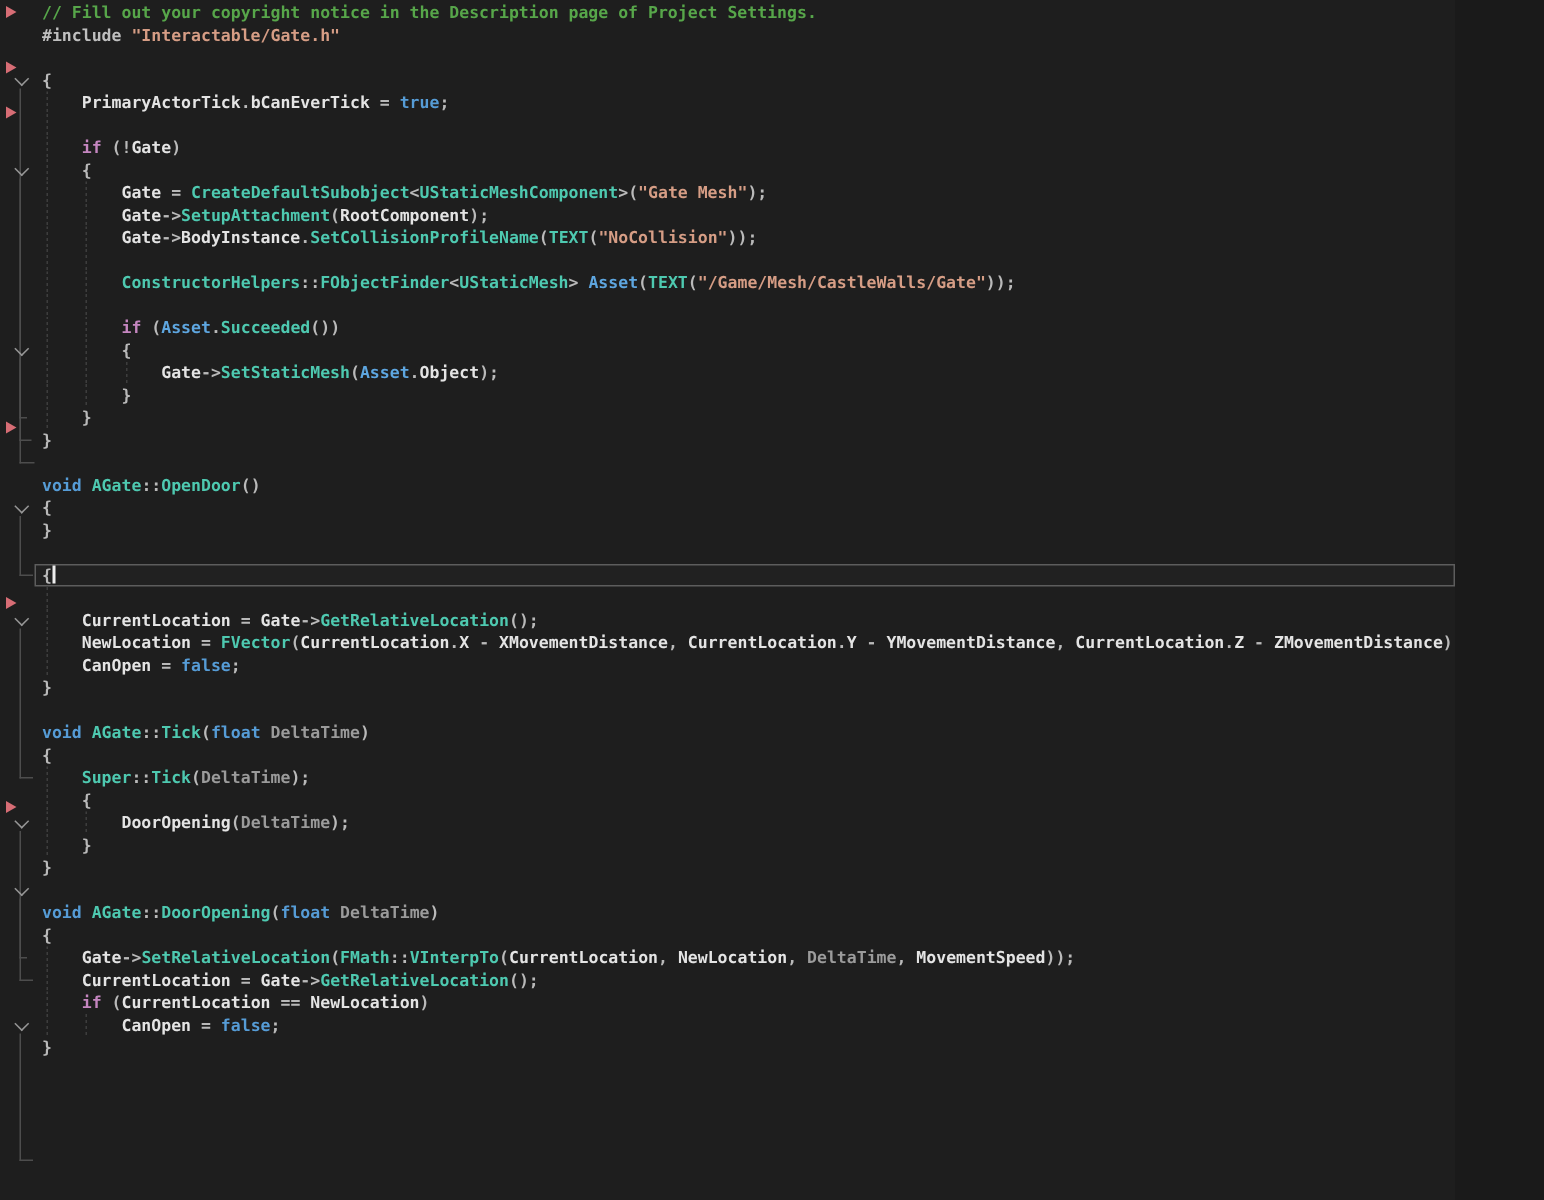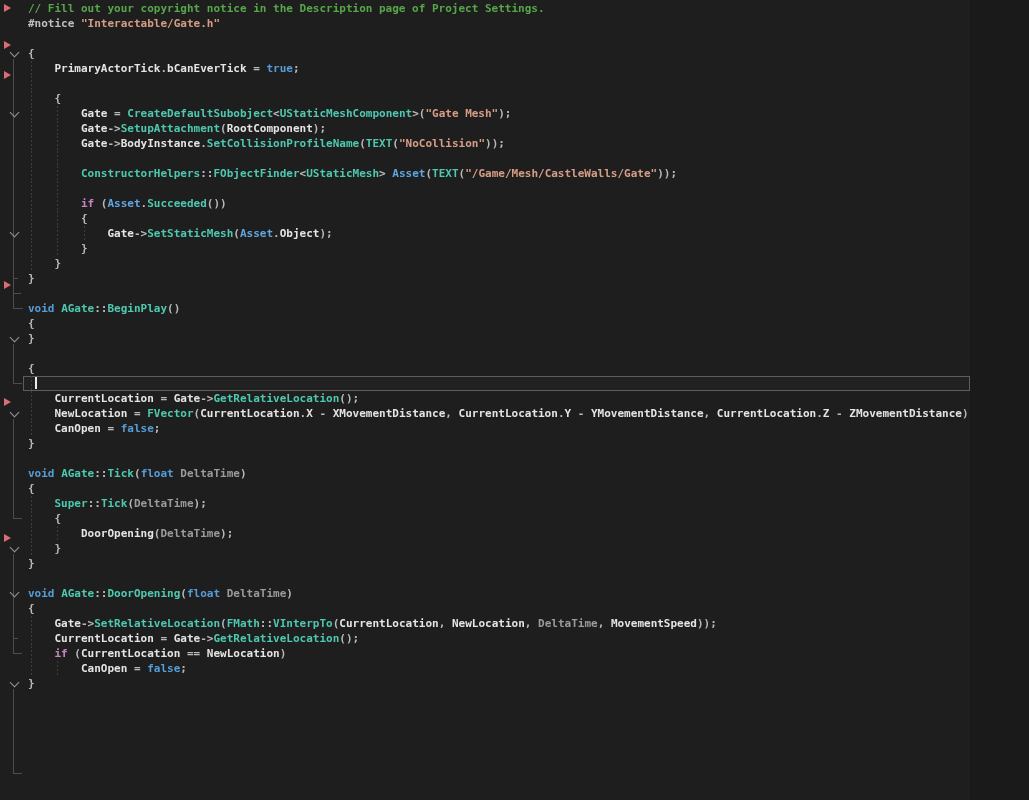--- a/index.html
+++ b/index.html
@@ -75,40 +75,41 @@
       <div class="tri" style="top: 3.5px;"></div>
       <div class="tri" style="top: 40.5px;"></div>
       <div class="tri" style="top: 70.5px;"></div>
       <div class="tri" style="top: 280.5px;"></div>
       <div class="tri" style="top: 397.5px;"></div>
       <div class="tri" style="top: 533.5px;"></div>
     </div>
   <div id="cursor-line-box" style="top: 375.5px;"></div>
   <div id="code-lines">
       <div class="ln"><span style="color: rgb(87, 166, 74);">// Fill out your copyright notice in the Description page of Project Settings.</span></div>
-      <div class="ln"><span style="color: rgb(191, 191, 191);">#notice </span><span style="color: rgb(214, 157, 133);">"Interactable/Gate.h"</span></div>
+      <div class="ln"><span style="color: rgb(191, 191, 191);">#include </span><span style="color: rgb(214, 157, 133);">"Interactable/Gate.h"</span></div>
       <div class="ln"></div>
       <div class="ln"><span style="color: rgb(185, 185, 185);">{</span></div>
       <div class="ln"><i class="g" style="left: 31px;"></i><span style="color: rgb(185, 185, 185);">    </span><span style="color: rgb(228, 228, 228);">PrimaryActorTick</span><span style="color: rgb(185, 185, 185);">.</span><span style="color: rgb(228, 228, 228);">bCanEverTick</span><span style="color: rgb(185, 185, 185);"> = </span><span style="color: rgb(86, 156, 214);">true</span><span style="color: rgb(185, 185, 185);">;</span></div>
       <div class="ln"><i class="g" style="left: 31px;"></i></div>
+      <div class="ln"><i class="g" style="left: 31px;"></i><span style="color: rgb(185, 185, 185);">    </span><span style="color: rgb(197, 134, 192);">if</span><span style="color: rgb(185, 185, 185);"> (!</span><span style="color: rgb(228, 228, 228);">Gate</span><span style="color: rgb(185, 185, 185);">)</span></div>
       <div class="ln"><i class="g" style="left: 31px;"></i><span style="color: rgb(185, 185, 185);">    {</span></div>
       <div class="ln"><i class="g" style="left: 31px;"></i><i class="g" style="left: 57.4704px;"></i><span style="color: rgb(185, 185, 185);">        </span><span style="color: rgb(228, 228, 228);">Gate</span><span style="color: rgb(185, 185, 185);"> = </span><span style="color: rgb(78, 201, 176);">CreateDefaultSubobject</span><span style="color: rgb(185, 185, 185);">&lt;</span><span style="color: rgb(78, 201, 176);">UStaticMeshComponent</span><span style="color: rgb(185, 185, 185);">&gt;(</span><span style="color: rgb(214, 157, 133);">"Gate Mesh"</span><span style="color: rgb(185, 185, 185);">);</span></div>
       <div class="ln"><i class="g" style="left: 31px;"></i><i class="g" style="left: 57.4704px;"></i><span style="color: rgb(185, 185, 185);">        </span><span style="color: rgb(228, 228, 228);">Gate</span><span style="color: rgb(185, 185, 185);">-&gt;</span><span style="color: rgb(78, 201, 176);">SetupAttachment</span><span style="color: rgb(185, 185, 185);">(</span><span style="color: rgb(228, 228, 228);">RootComponent</span><span style="color: rgb(185, 185, 185);">);</span></div>
       <div class="ln"><i class="g" style="left: 31px;"></i><i class="g" style="left: 57.4704px;"></i><span style="color: rgb(185, 185, 185);">        </span><span style="color: rgb(228, 228, 228);">Gate</span><span style="color: rgb(185, 185, 185);">-&gt;</span><span style="color: rgb(228, 228, 228);">BodyInstance</span><span style="color: rgb(185, 185, 185);">.</span><span style="color: rgb(78, 201, 176);">SetCollisionProfileName</span><span style="color: rgb(185, 185, 185);">(</span><span style="color: rgb(78, 201, 176);">TEXT</span><span style="color: rgb(185, 185, 185);">(</span><span style="color: rgb(214, 157, 133);">"NoCollision"</span><span style="color: rgb(185, 185, 185);">));</span></div>
       <div class="ln"><i class="g" style="left: 31px;"></i><i class="g" style="left: 57.4704px;"></i></div>
       <div class="ln"><i class="g" style="left: 31px;"></i><i class="g" style="left: 57.4704px;"></i><span style="color: rgb(185, 185, 185);">        </span><span style="color: rgb(78, 201, 176);">ConstructorHelpers</span><span style="color: rgb(185, 185, 185);">::</span><span style="color: rgb(78, 201, 176);">FObjectFinder</span><span style="color: rgb(185, 185, 185);">&lt;</span><span style="color: rgb(78, 201, 176);">UStaticMesh</span><span style="color: rgb(185, 185, 185);">&gt; </span><span style="color: rgb(94, 166, 224);">Asset</span><span style="color: rgb(185, 185, 185);">(</span><span style="color: rgb(78, 201, 176);">TEXT</span><span style="color: rgb(185, 185, 185);">(</span><span style="color: rgb(214, 157, 133);">"/Game/Mesh/CastleWalls/Gate"</span><span style="color: rgb(185, 185, 185);">));</span></div>
       <div class="ln"><i class="g" style="left: 31px;"></i><i class="g" style="left: 57.4704px;"></i></div>
       <div class="ln"><i class="g" style="left: 31px;"></i><i class="g" style="left: 57.4704px;"></i><span style="color: rgb(185, 185, 185);">        </span><span style="color: rgb(197, 134, 192);">if</span><span style="color: rgb(185, 185, 185);"> (</span><span style="color: rgb(94, 166, 224);">Asset</span><span style="color: rgb(185, 185, 185);">.</span><span style="color: rgb(78, 201, 176);">Succeeded</span><span style="color: rgb(185, 185, 185);">())</span></div>
       <div class="ln"><i class="g" style="left: 31px;"></i><i class="g" style="left: 57.4704px;"></i><span style="color: rgb(185, 185, 185);">        {</span></div>
       <div class="ln"><i class="g" style="left: 31px;"></i><i class="g" style="left: 57.4704px;"></i><i class="g" style="left: 83.9408px;"></i><span style="color: rgb(185, 185, 185);">            </span><span style="color: rgb(228, 228, 228);">Gate</span><span style="color: rgb(185, 185, 185);">-&gt;</span><span style="color: rgb(78, 201, 176);">SetStaticMesh</span><span style="color: rgb(185, 185, 185);">(</span><span style="color: rgb(94, 166, 224);">Asset</span><span style="color: rgb(185, 185, 185);">.</span><span style="color: rgb(228, 228, 228);">Object</span><span style="color: rgb(185, 185, 185);">);</span></div>
       <div class="ln"><i class="g" style="left: 31px;"></i><i class="g" style="left: 57.4704px;"></i><span style="color: rgb(185, 185, 185);">        }</span></div>
       <div class="ln"><i class="g" style="left: 31px;"></i><span style="color: rgb(185, 185, 185);">    }</span></div>
       <div class="ln"><span style="color: rgb(185, 185, 185);">}</span></div>
       <div class="ln"></div>
-      <div class="ln"><span style="color: rgb(86, 156, 214);">void </span><span style="color: rgb(78, 201, 176);">AGate</span><span style="color: rgb(185, 185, 185);">::</span><span style="color: rgb(78, 201, 176);">BeginPlay</span><span style="color: rgb(185, 185, 185);">()</span></div>
+      <div class="ln"><span style="color: rgb(86, 156, 214);">void </span><span style="color: rgb(78, 201, 176);">AGate</span><span style="color: rgb(185, 185, 185);">::</span><span style="color: rgb(78, 201, 176);">OpenDoor</span><span style="color: rgb(185, 185, 185);">()</span></div>
       <div class="ln"><span style="color: rgb(185, 185, 185);">{</span></div>
       <div class="ln"><span style="color: rgb(185, 185, 185);">}</span></div>
       <div class="ln"></div>
       <div class="ln"><span style="color: rgb(185, 185, 185);">{</span></div>
       <div class="ln"><i class="g" style="left: 31px;"></i></div>
       <div class="ln"><i class="g" style="left: 31px;"></i><span style="color: rgb(185, 185, 185);">    </span><span style="color: rgb(228, 228, 228);">CurrentLocation</span><span style="color: rgb(185, 185, 185);"> = </span><span style="color: rgb(228, 228, 228);">Gate</span><span style="color: rgb(185, 185, 185);">-&gt;</span><span style="color: rgb(78, 201, 176);">GetRelativeLocation</span><span style="color: rgb(185, 185, 185);">();</span></div>
       <div class="ln"><i class="g" style="left: 31px;"></i><span style="color: rgb(185, 185, 185);">    </span><span style="color: rgb(228, 228, 228);">NewLocation</span><span style="color: rgb(185, 185, 185);"> = </span><span style="color: rgb(78, 201, 176);">FVector</span><span style="color: rgb(185, 185, 185);">(</span><span style="color: rgb(228, 228, 228);">CurrentLocation</span><span style="color: rgb(185, 185, 185);">.</span><span style="color: rgb(228, 228, 228);">X</span><span style="color: rgb(185, 185, 185);"> - </span><span style="color: rgb(228, 228, 228);">XMovementDistance</span><span style="color: rgb(185, 185, 185);">, </span><span style="color: rgb(228, 228, 228);">CurrentLocation</span><span style="color: rgb(185, 185, 185);">.</span><span style="color: rgb(228, 228, 228);">Y</span><span style="color: rgb(185, 185, 185);"> - </span><span style="color: rgb(228, 228, 228);">YMovementDistance</span><span style="color: rgb(185, 185, 185);">, </span><span style="color: rgb(228, 228, 228);">CurrentLocation</span><span style="color: rgb(185, 185, 185);">.</span><span style="color: rgb(228, 228, 228);">Z</span><span style="color: rgb(185, 185, 185);"> - </span><span style="color: rgb(228, 228, 228);">ZMovementDistance</span><span style="color: rgb(185, 185, 185);">);</span></div>
       <div class="ln"><i class="g" style="left: 31px;"></i><span style="color: rgb(185, 185, 185);">    </span><span style="color: rgb(228, 228, 228);">CanOpen</span><span style="color: rgb(185, 185, 185);"> = </span><span style="color: rgb(86, 156, 214);">false</span><span style="color: rgb(185, 185, 185);">;</span></div>
       <div class="ln"><span style="color: rgb(185, 185, 185);">}</span></div>
       <div class="ln"></div>

